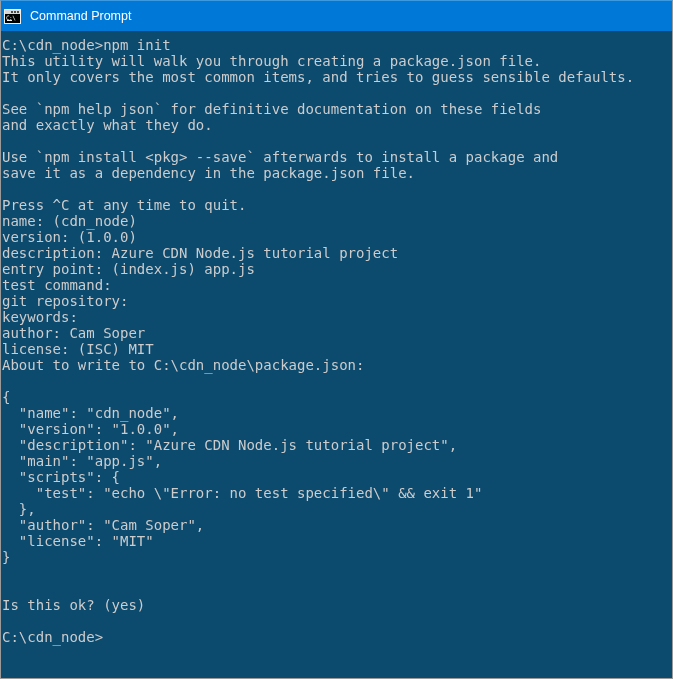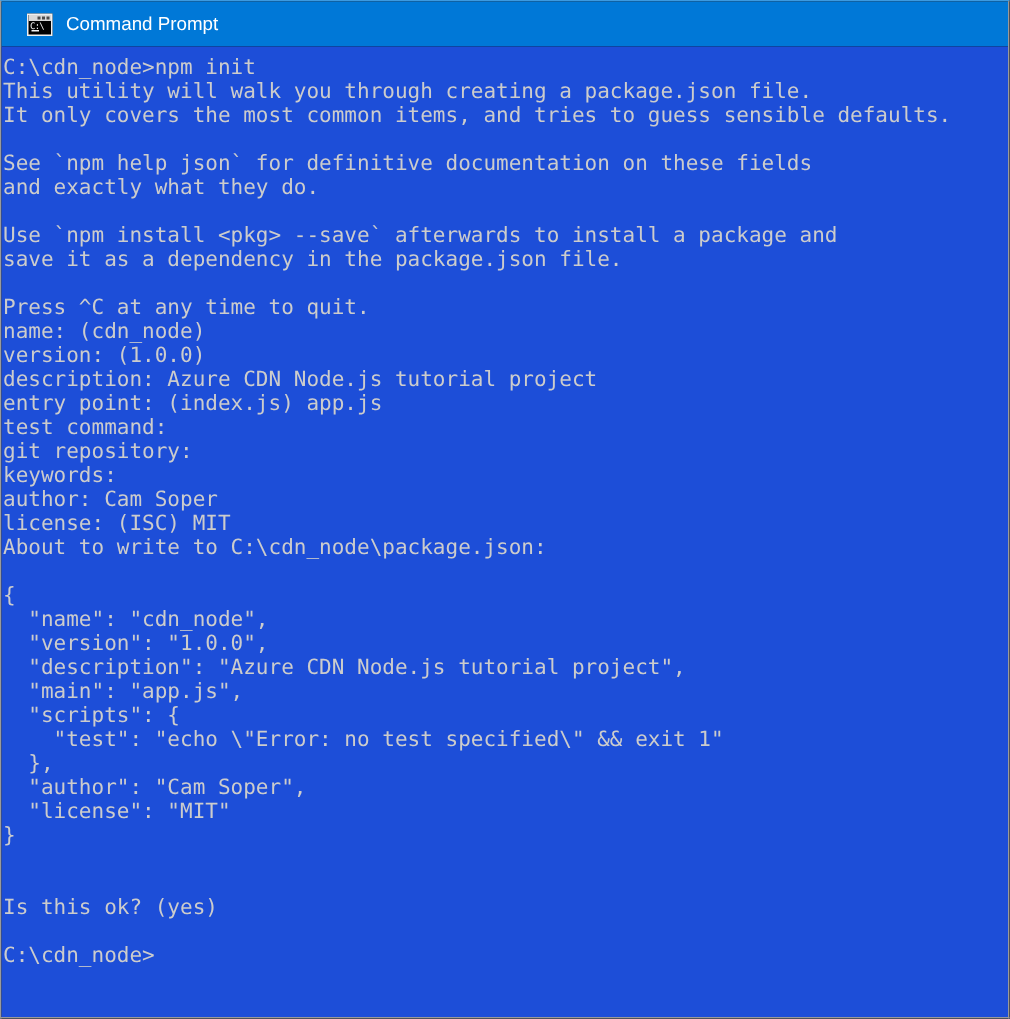--- a/index.html
+++ b/index.html
@@ -28,21 +28,21 @@
     flex-direction: column;
   }
 
   
   #titlebar {
     height: 30px;
     flex: 0 0 30px;
     background: #0078d7;
     display: flex;
     align-items: center;
-    padding-left: 17px;
+    padding-left: 3px;
     box-sizing: border-box;
     user-select: none;
   }
   #app-icon {
     width: 17px;
     height: 15px;
     flex: 0 0 17px;
     position: relative;
     background: #000000;
     border: 1px solid #efefef;
@@ -89,21 +89,21 @@
     color: #ffffff;
     font-family: "Liberation Sans", sans-serif;
     font-size: 12.5px;
     line-height: 15px;
     white-space: nowrap;
   }
 
   
   #console {
     flex: 1 1 auto;
-    background: #1d4ed8;
+    background: #0c4a6e;
     padding: 6px 0 0 1px;
     box-sizing: border-box;
     overflow: hidden;
   }
   #console-lines {
     color: #cccccc;
     font-family: "DejaVu Sans Mono", monospace;
     font-size: 14px;
     line-height: 16px;
     letter-spacing: 0px;

